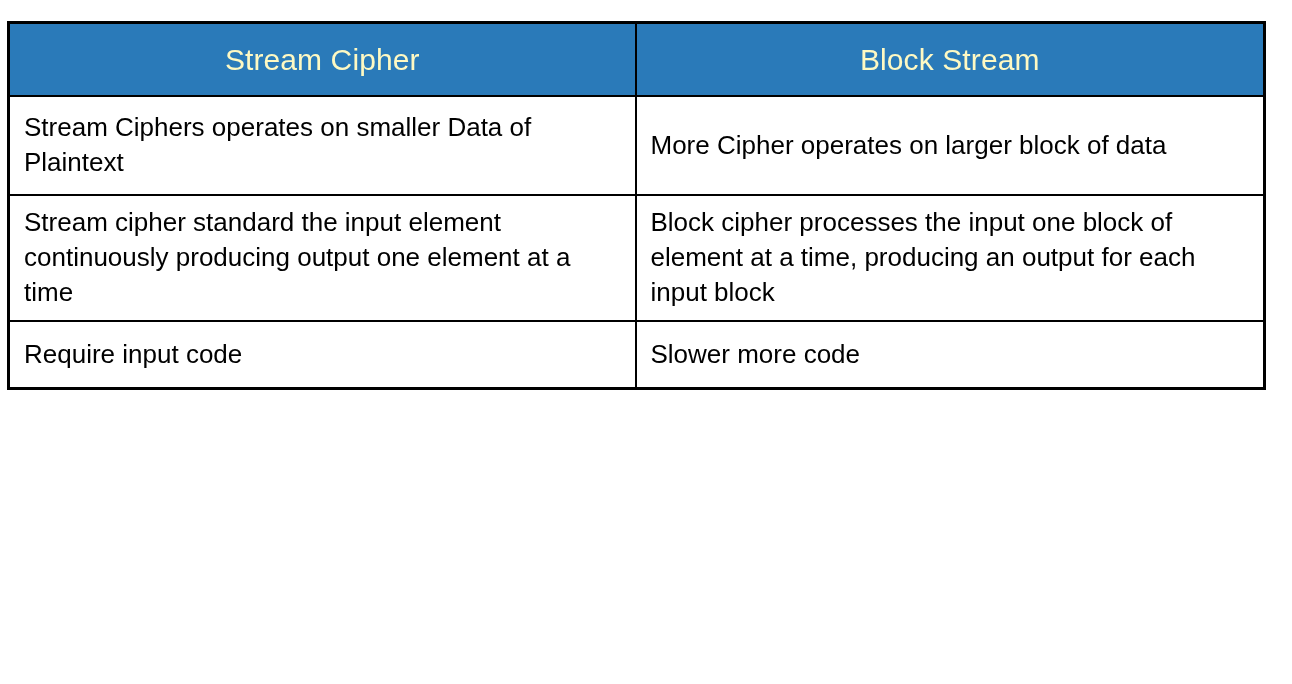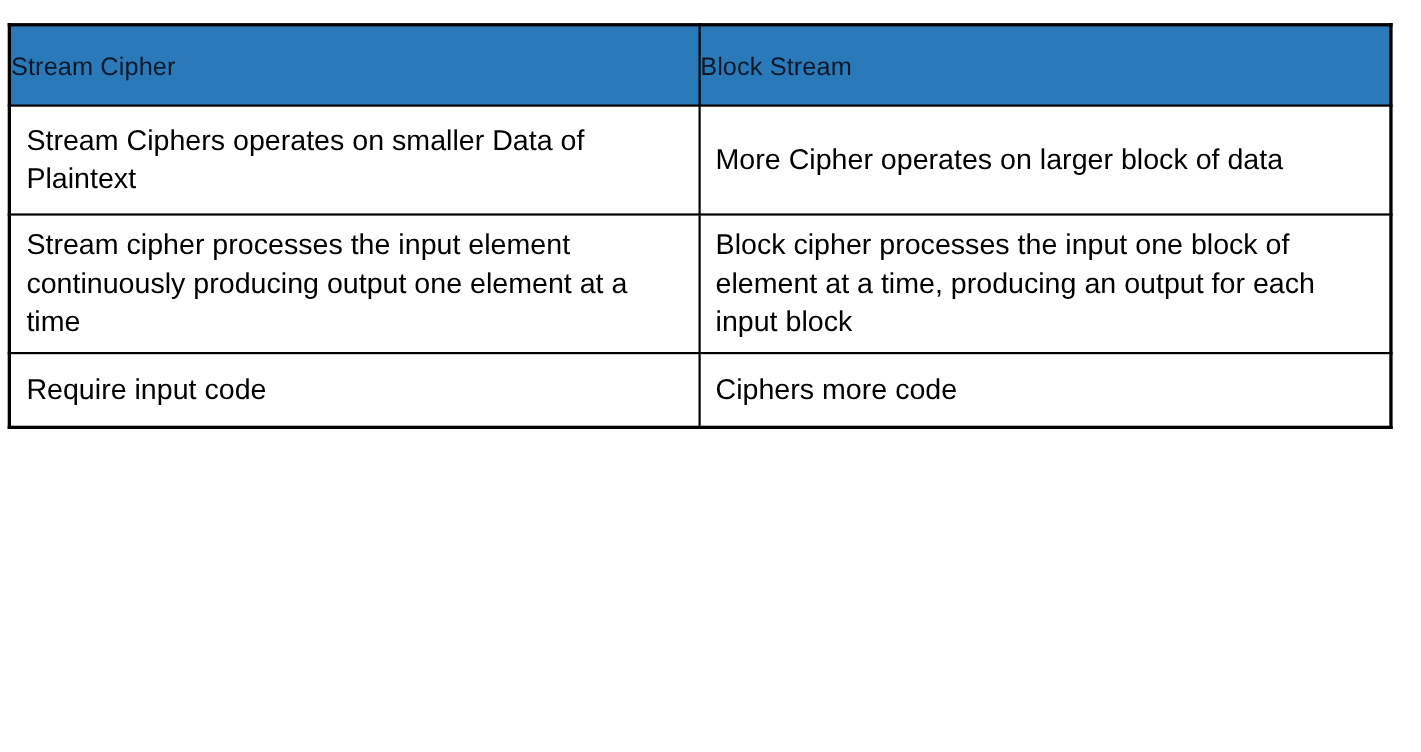--- a/index.html
+++ b/index.html
@@ -31,25 +31,25 @@
   table.comparison-table col.col-right { width: 629px; }
 
   table.comparison-table th,
   table.comparison-table td {
     border: 2px solid #000000;
     vertical-align: middle;
     padding: 0;
   }
   table.comparison-table th {
     background: #2a7ab9;
-    color: #0f172a;
+    color: #fef9c3;
     font-weight: normal;
-    font-size: 23px;
+    font-size: 30px;
     line-height: 32px;
-    text-align: left;
+    text-align: center;
     height: 71px;
     letter-spacing: 0.1px;
   }
   table.comparison-table td {
     color: #000000;
     font-size: 26px;
     line-height: 35px;
     text-align: left;
     padding: 9px 12px 10px 14px;
   }
@@ -80,29 +80,29 @@
       <tr class="row-tall">
         <td>
           <span class="cell-text">Stream Ciphers operates on smaller Data of Plaintext</span>
         </td>
         <td>
           <span class="cell-text">More Cipher operates on larger block of data</span>
         </td>
       </tr>
       <tr>
         <td>
-          <span class="cell-text">Stream cipher processes the input element continuously producing output one element at a time</span>
+          <span class="cell-text">Stream cipher standard the input element continuously producing output one element at a time</span>
         </td>
         <td>
           <span class="cell-text">Block cipher processes the input one block of element at a time, producing an output for each input block</span>
         </td>
       </tr>
       <tr class="row-short">
         <td>
           <span class="cell-text">Require input code</span>
         </td>
         <td>
-          <span class="cell-text">Ciphers more code</span>
+          <span class="cell-text">Slower more code</span>
         </td>
       </tr>
     </tbody>
   </table>
 </div>
 
 </body></html>

